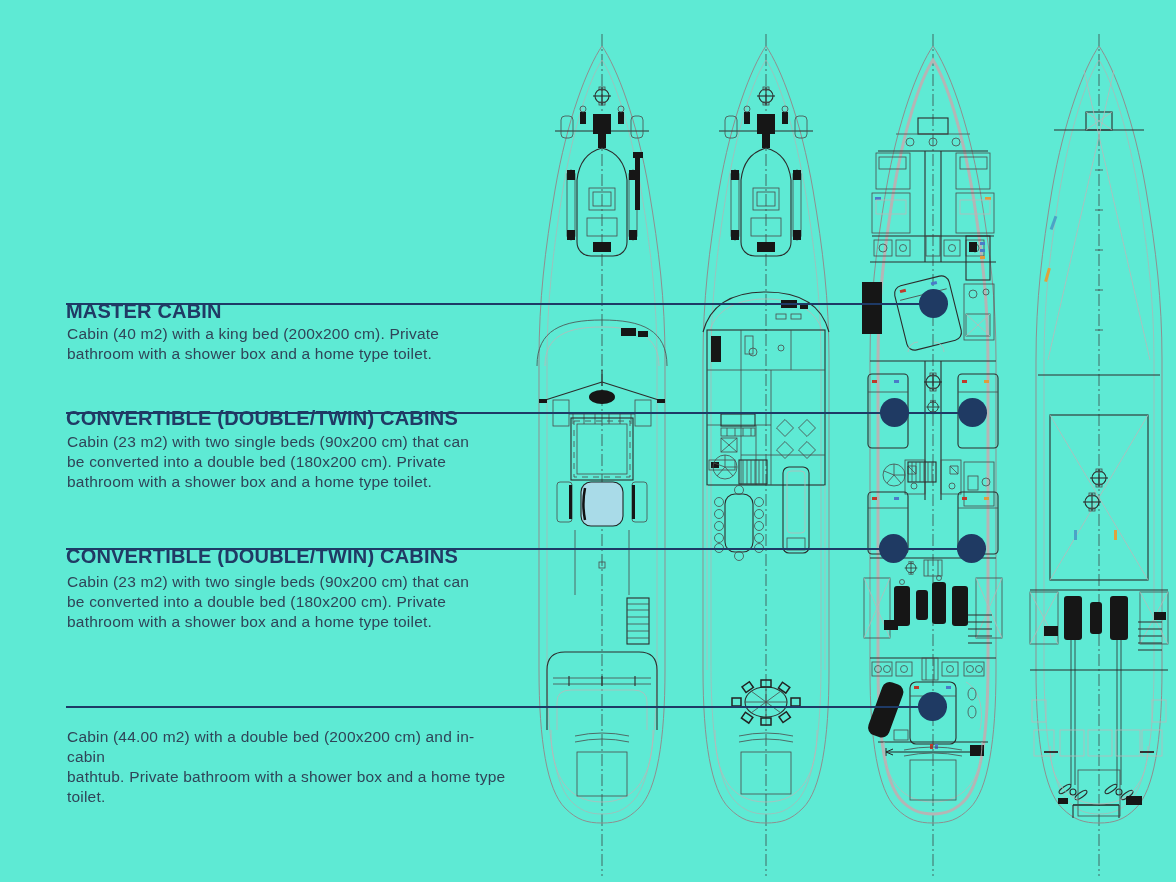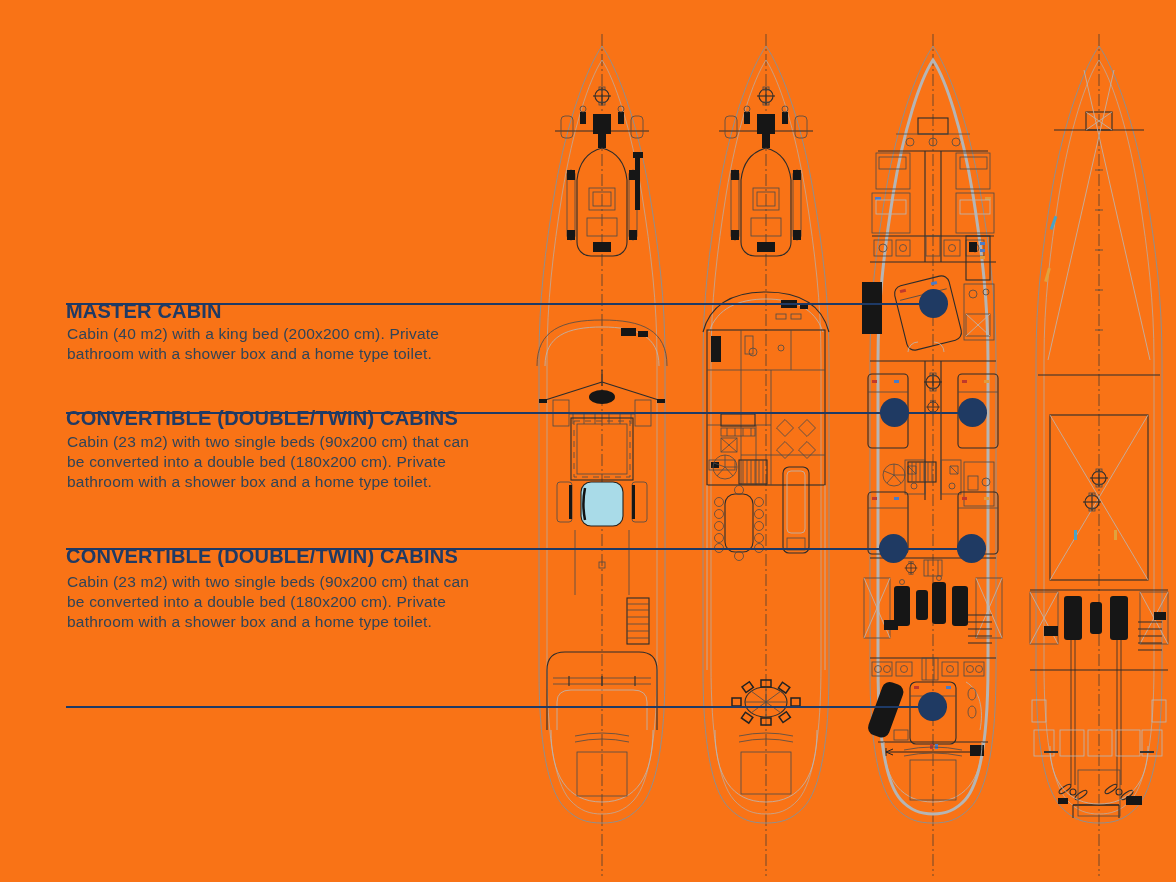--- a/index.html
+++ b/index.html
@@ -1,16 +1,16 @@
 <!DOCTYPE html>
 <html><head>
 <meta charset="utf-8">
 <style>
   html,body{margin:0;padding:0;background:#fff;}
-  .page{position:relative;width:1176px;height:882px;background:#f97316;overflow:hidden;
+  .page{position:relative;width:1176px;height:882px;background:#5eead4;overflow:hidden;
         font-family:"Liberation Sans",sans-serif;}
   .heading{position:absolute;left:66px;color:#203a64;font-size:20px;font-weight:700;
            letter-spacing:.2px;line-height:30px;white-space:pre-line;z-index:6;}
   .para{position:absolute;left:67px;color:#304458;font-size:15.5px;line-height:20px;
         letter-spacing:.2px;white-space:pre-line;z-index:6;}
   .connector{position:absolute;height:2px;background:#1e3a66;z-index:4;}
   .marker{position:absolute;width:29px;height:29px;border-radius:50%;background:#1f3a63;z-index:5;}
   svg.deck{position:absolute;top:30px;width:170px;height:850px;z-index:1;}
   .k{stroke:#4a4a4a;stroke-width:.8;fill:none;}
   .kk{stroke:#2c2c2c;stroke-width:1.1;fill:none;}
@@ -395,14 +395,17 @@
   <h2 class="heading" style="top:386px">CONVERTIBLE (DOUBLE/TWIN) CABINS</h2>
   <p class="para" style="top:416px;width:440px">Cabin (23 m2) with two single beds (90x200 cm) that can
 be converted into a double bed (180x200 cm). Private
 bathroom with a shower box and a home type toilet.</p>
 
   <h2 class="heading" style="top:524px">CONVERTIBLE (DOUBLE/TWIN) CABINS</h2>
   <p class="para" style="top:556px;width:440px">Cabin (23 m2) with two single beds (90x200 cm) that can
 be converted into a double bed (180x200 cm). Private
 bathroom with a shower box and a home type toilet.</p>
 
+  <p class="para" style="top:711px;width:445px">Cabin (44.00 m2) with a double bed (200x200 cm) and in-cabin
+bathtub. Private bathroom with a shower box and a home type
+toilet.</p>
 
 </div>
 
 </body></html>

